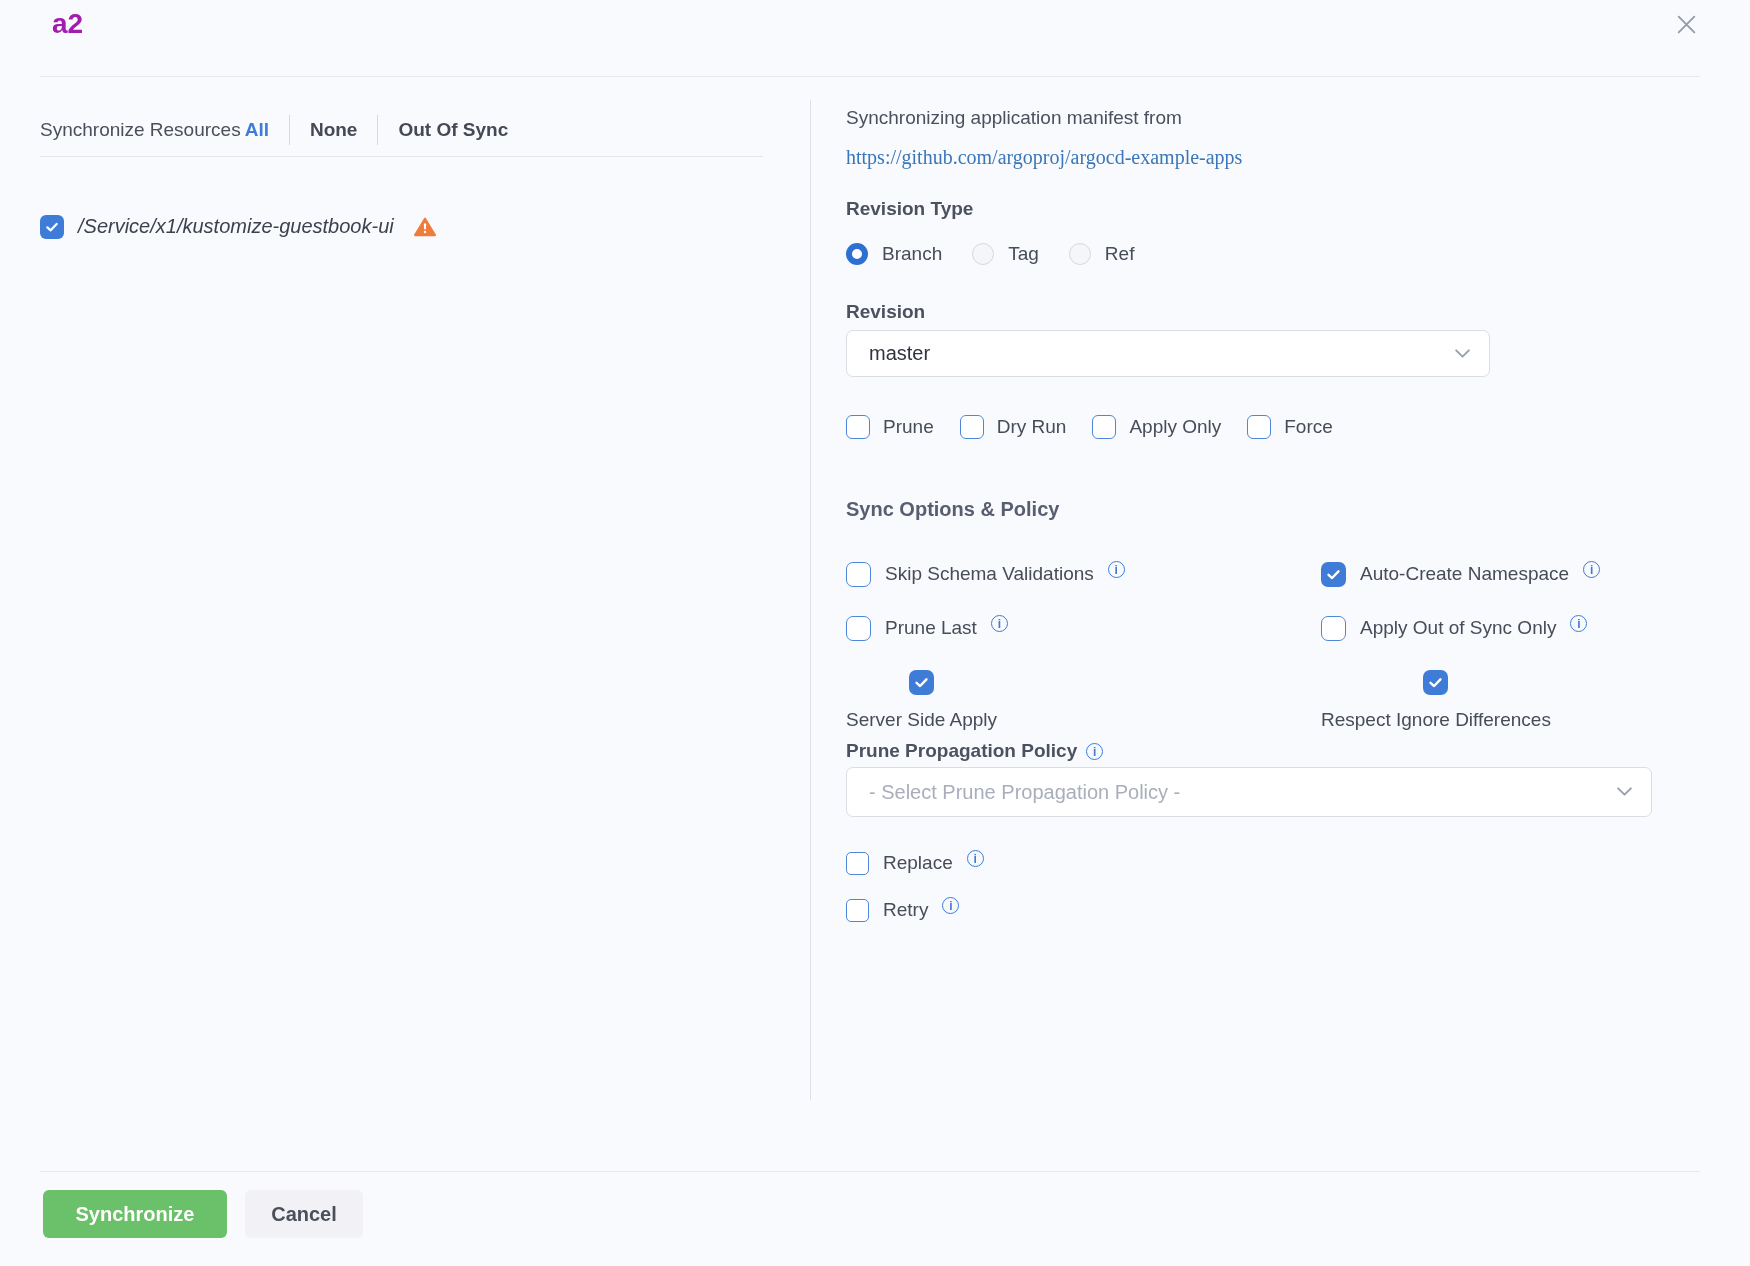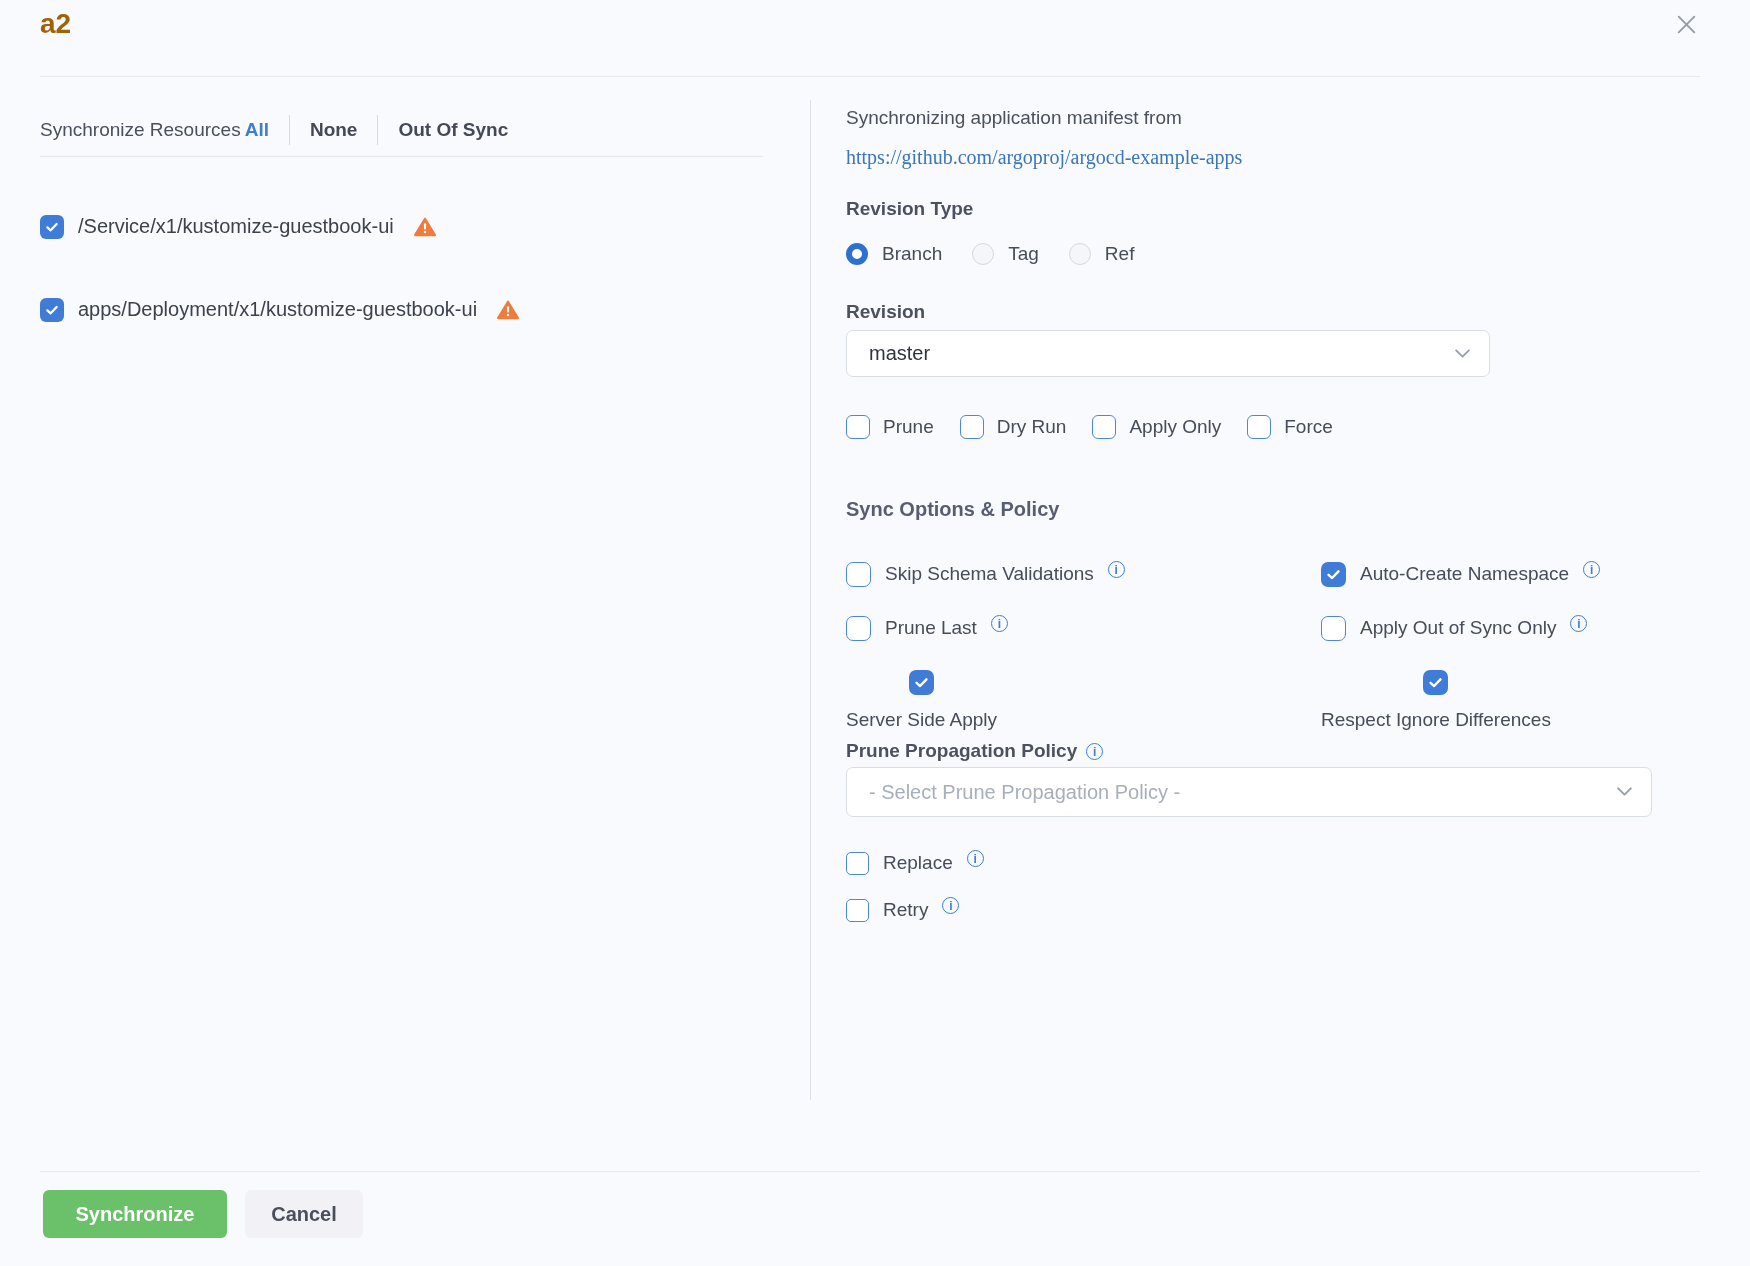--- a/index.html
+++ b/index.html
@@ -16,22 +16,22 @@
   }
   .stage{
     position:relative;
     width:1750px;height:1266px;
     background:#f8fafd;
     overflow:hidden;
     color:#474c59;
   }
   
   .page-title{
-    position:absolute;left:40px;top:8px;
-    font-size:28px;font-weight:700;color:#a16207;
+    position:absolute;left:52px;top:8px;
+    font-size:28px;font-weight:700;color:#a21caf;
   }
   .close-btn{
     position:absolute;left:1668px;top:8px;
     width:36px;height:36px;
     display:flex;align-items:center;justify-content:center;
     cursor:pointer;
   }
   .hdr-divider{
     position:absolute;left:40px;top:76px;width:1660px;height:1px;
     background:#e7e9ee;
@@ -50,21 +50,21 @@
   .filter.active{color:var(--accent-blue);}
   .fsep{width:1px;height:30px;background:#d6d9e0;margin:0 16px;}
   .left-head-underline{
     position:absolute;left:40px;top:156px;width:723px;height:1px;
     background:#e3e6eb;
   }
   .resource{
     position:absolute;left:40px;
     display:flex;align-items:center;gap:14px;height:25px;
   }
-  .resource-label{font-size:20px;color:#3d414d;}
+  .resource-label{font-size:20px;color:#3d414d;font-style:italic;}
   .warn{margin-left:6px;display:flex;align-items:center;}
   
   .cb{
     width:24px;height:24px;border-radius:6px;flex:none;
     display:flex;align-items:center;justify-content:center;cursor:pointer;
   }
   .cb.checked{background:var(--accent-blue);}
   .cb.unchecked{background:#fff;border:1.5px solid #4c87da;}
   .cb.big{width:25px;height:25px;border-radius:7px;}
   .cb.small{width:23px;height:23px;border-radius:5px;}
@@ -165,35 +165,20 @@
     </span>
     <span class="resource-label">/Service/x1/kustomize-guestbook-ui</span>
     <span class="warn">
       <svg width="22" height="20" viewBox="0 0 20 18">
           <path d="M10 1.5 L19 16.3 H1 Z" fill="#ee7c3b" stroke="#ee7c3b" stroke-width="2" stroke-linejoin="round"></path>
           <rect x="9.05" y="5.6" width="1.9" height="5.6" rx="0.95" fill="#fff"></rect>
           <circle cx="10" cy="13.6" r="1.15" fill="#fff"></circle>
         </svg>
     </span>
   </div>
-  <div class="resource" style="top:297px;">
-    <span class="cb checked">
-      <svg width="16" height="16" viewBox="0 0 24 24">
-          <path d="M5 12.5 L10 17 L19 7.5" stroke="#fff" stroke-width="3.4" fill="none" stroke-linecap="round" stroke-linejoin="round"></path>
-        </svg>
-    </span>
-    <span class="resource-label">apps/Deployment/x1/kustomize-guestbook-ui</span>
-    <span class="warn">
-      <svg width="22" height="20" viewBox="0 0 20 18">
-          <path d="M10 1.5 L19 16.3 H1 Z" fill="#ee7c3b" stroke="#ee7c3b" stroke-width="2" stroke-linejoin="round"></path>
-          <rect x="9.05" y="5.6" width="1.9" height="5.6" rx="0.95" fill="#fff"></rect>
-          <circle cx="10" cy="13.6" r="1.15" fill="#fff"></circle>
-        </svg>
-    </span>
-  </div>
 
   <div class="v-divider"></div>
 
   <div class="right">
 
     <div class="manifest-head">Synchronizing application manifest from</div>
     <div class="manifest-link">https://github.com/argoproj/argocd-example-apps</div>
 
     <div class="field-label lbl-revtype">Revision Type</div>
 

